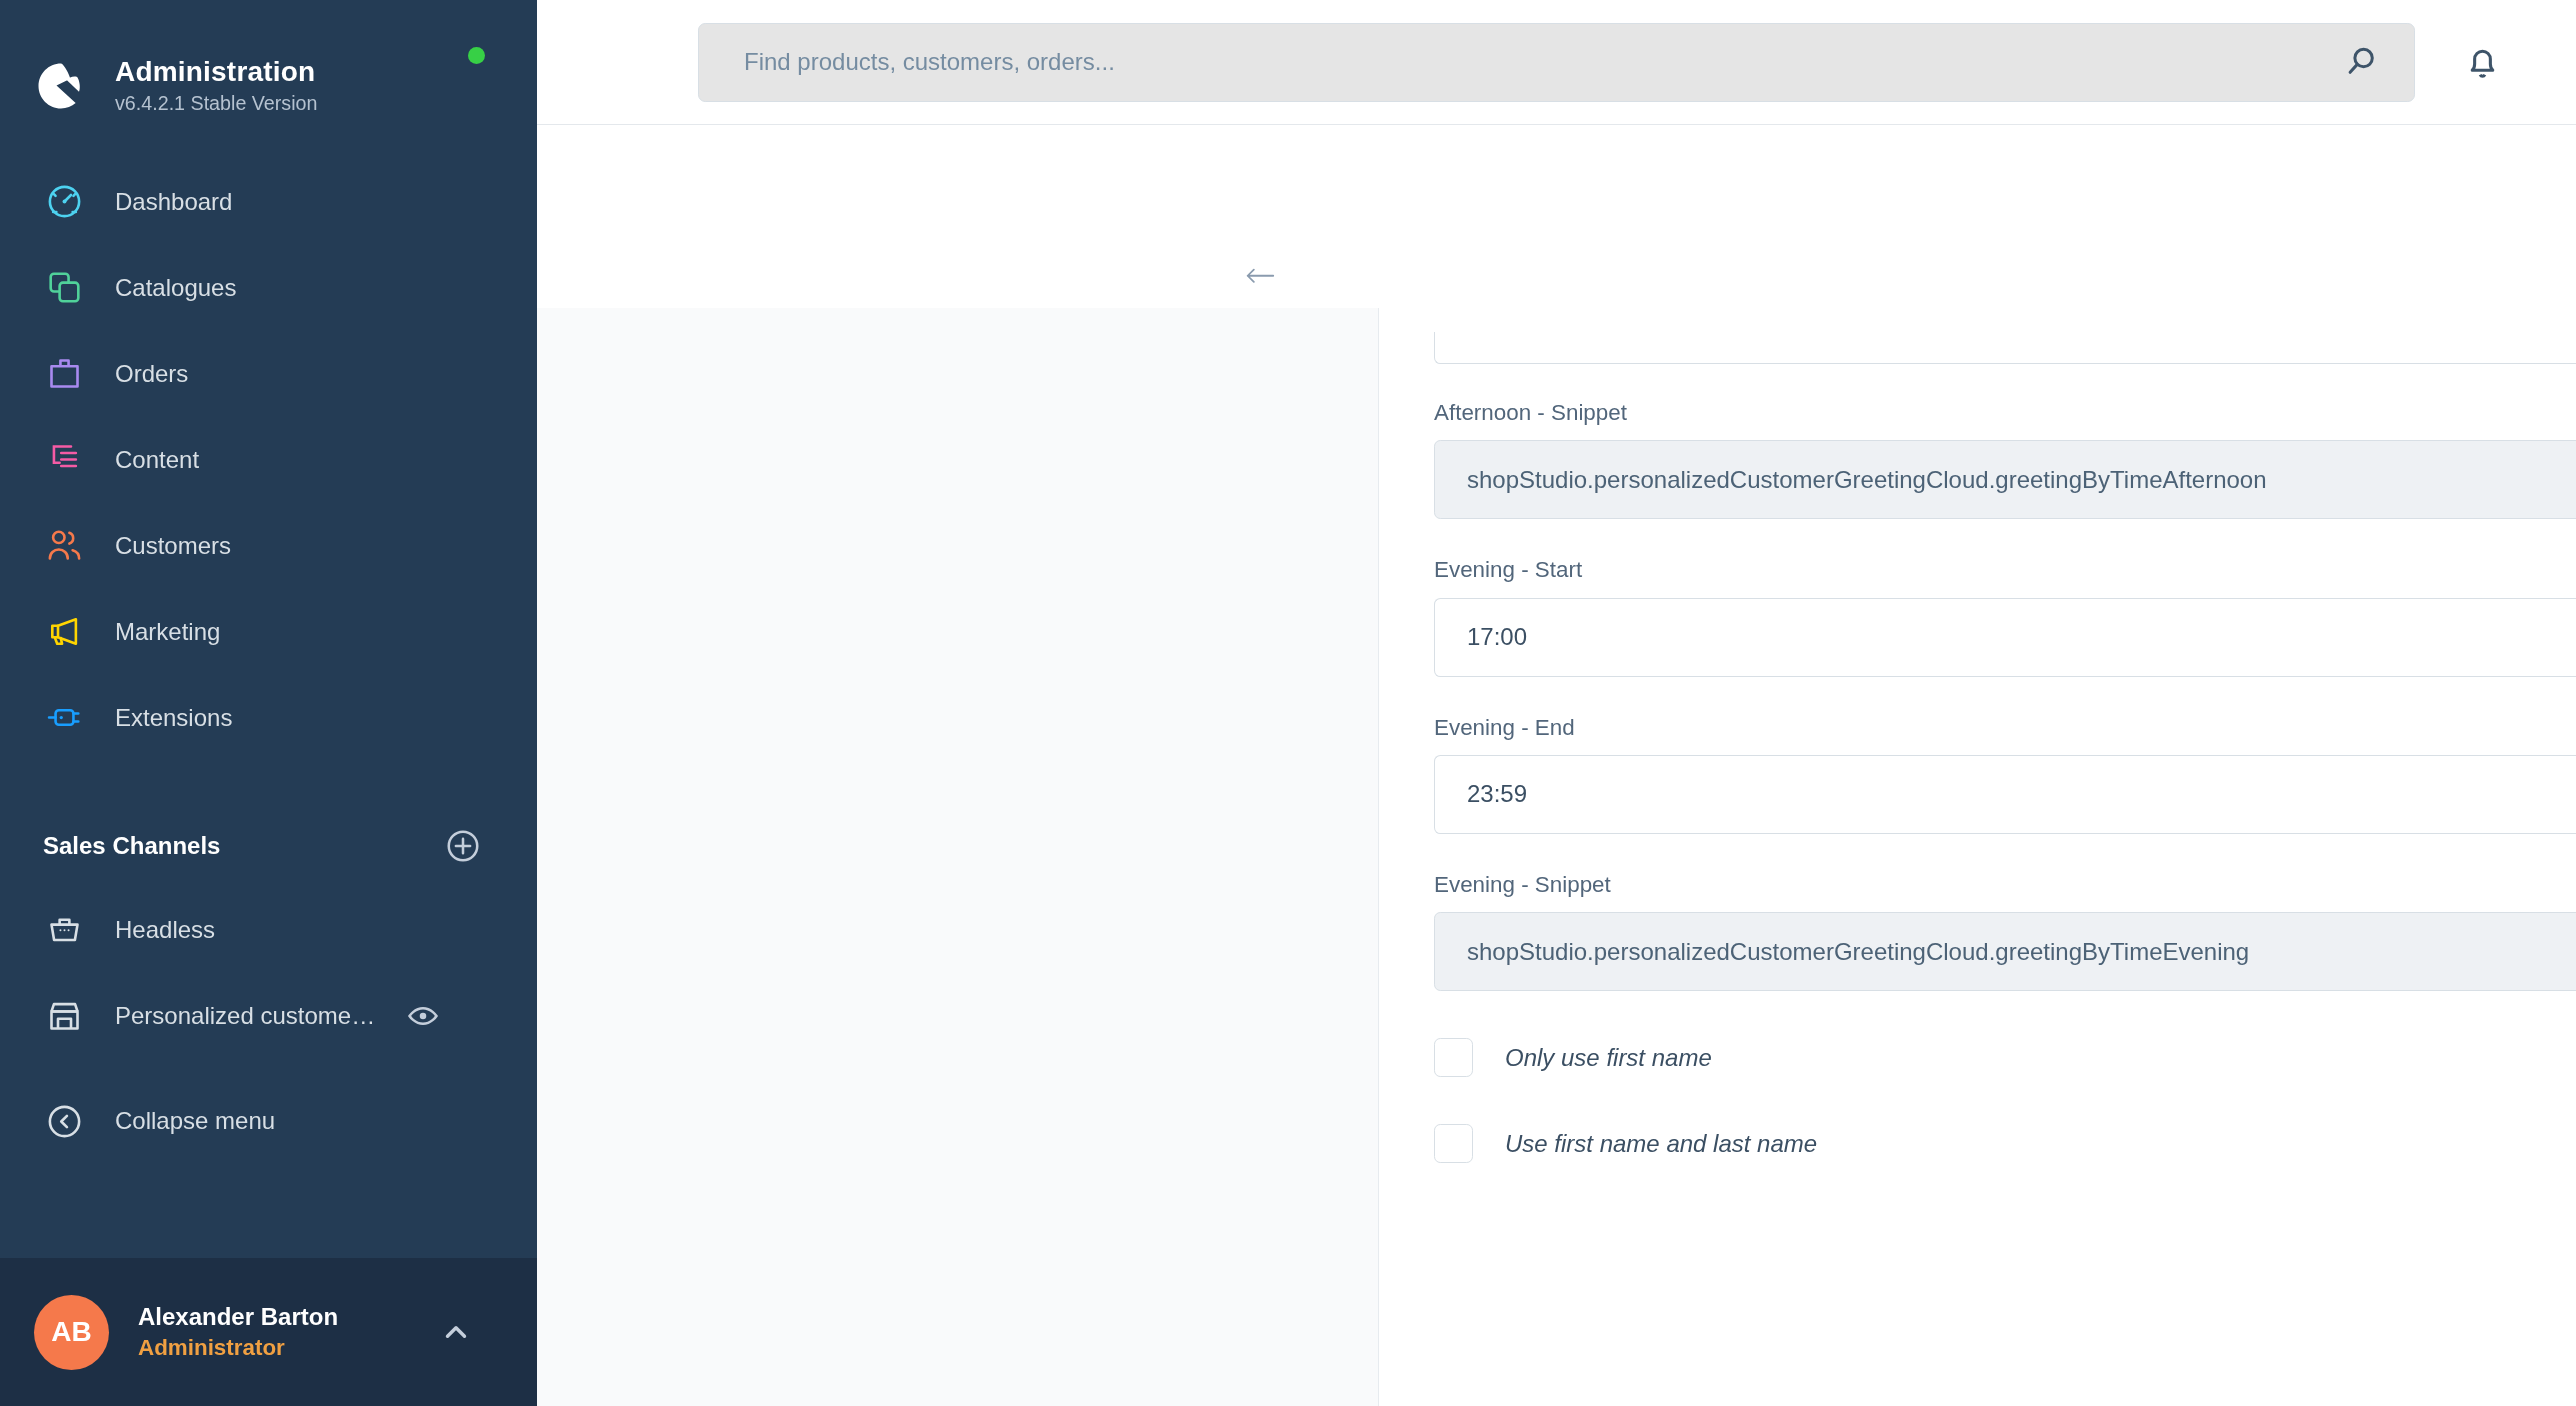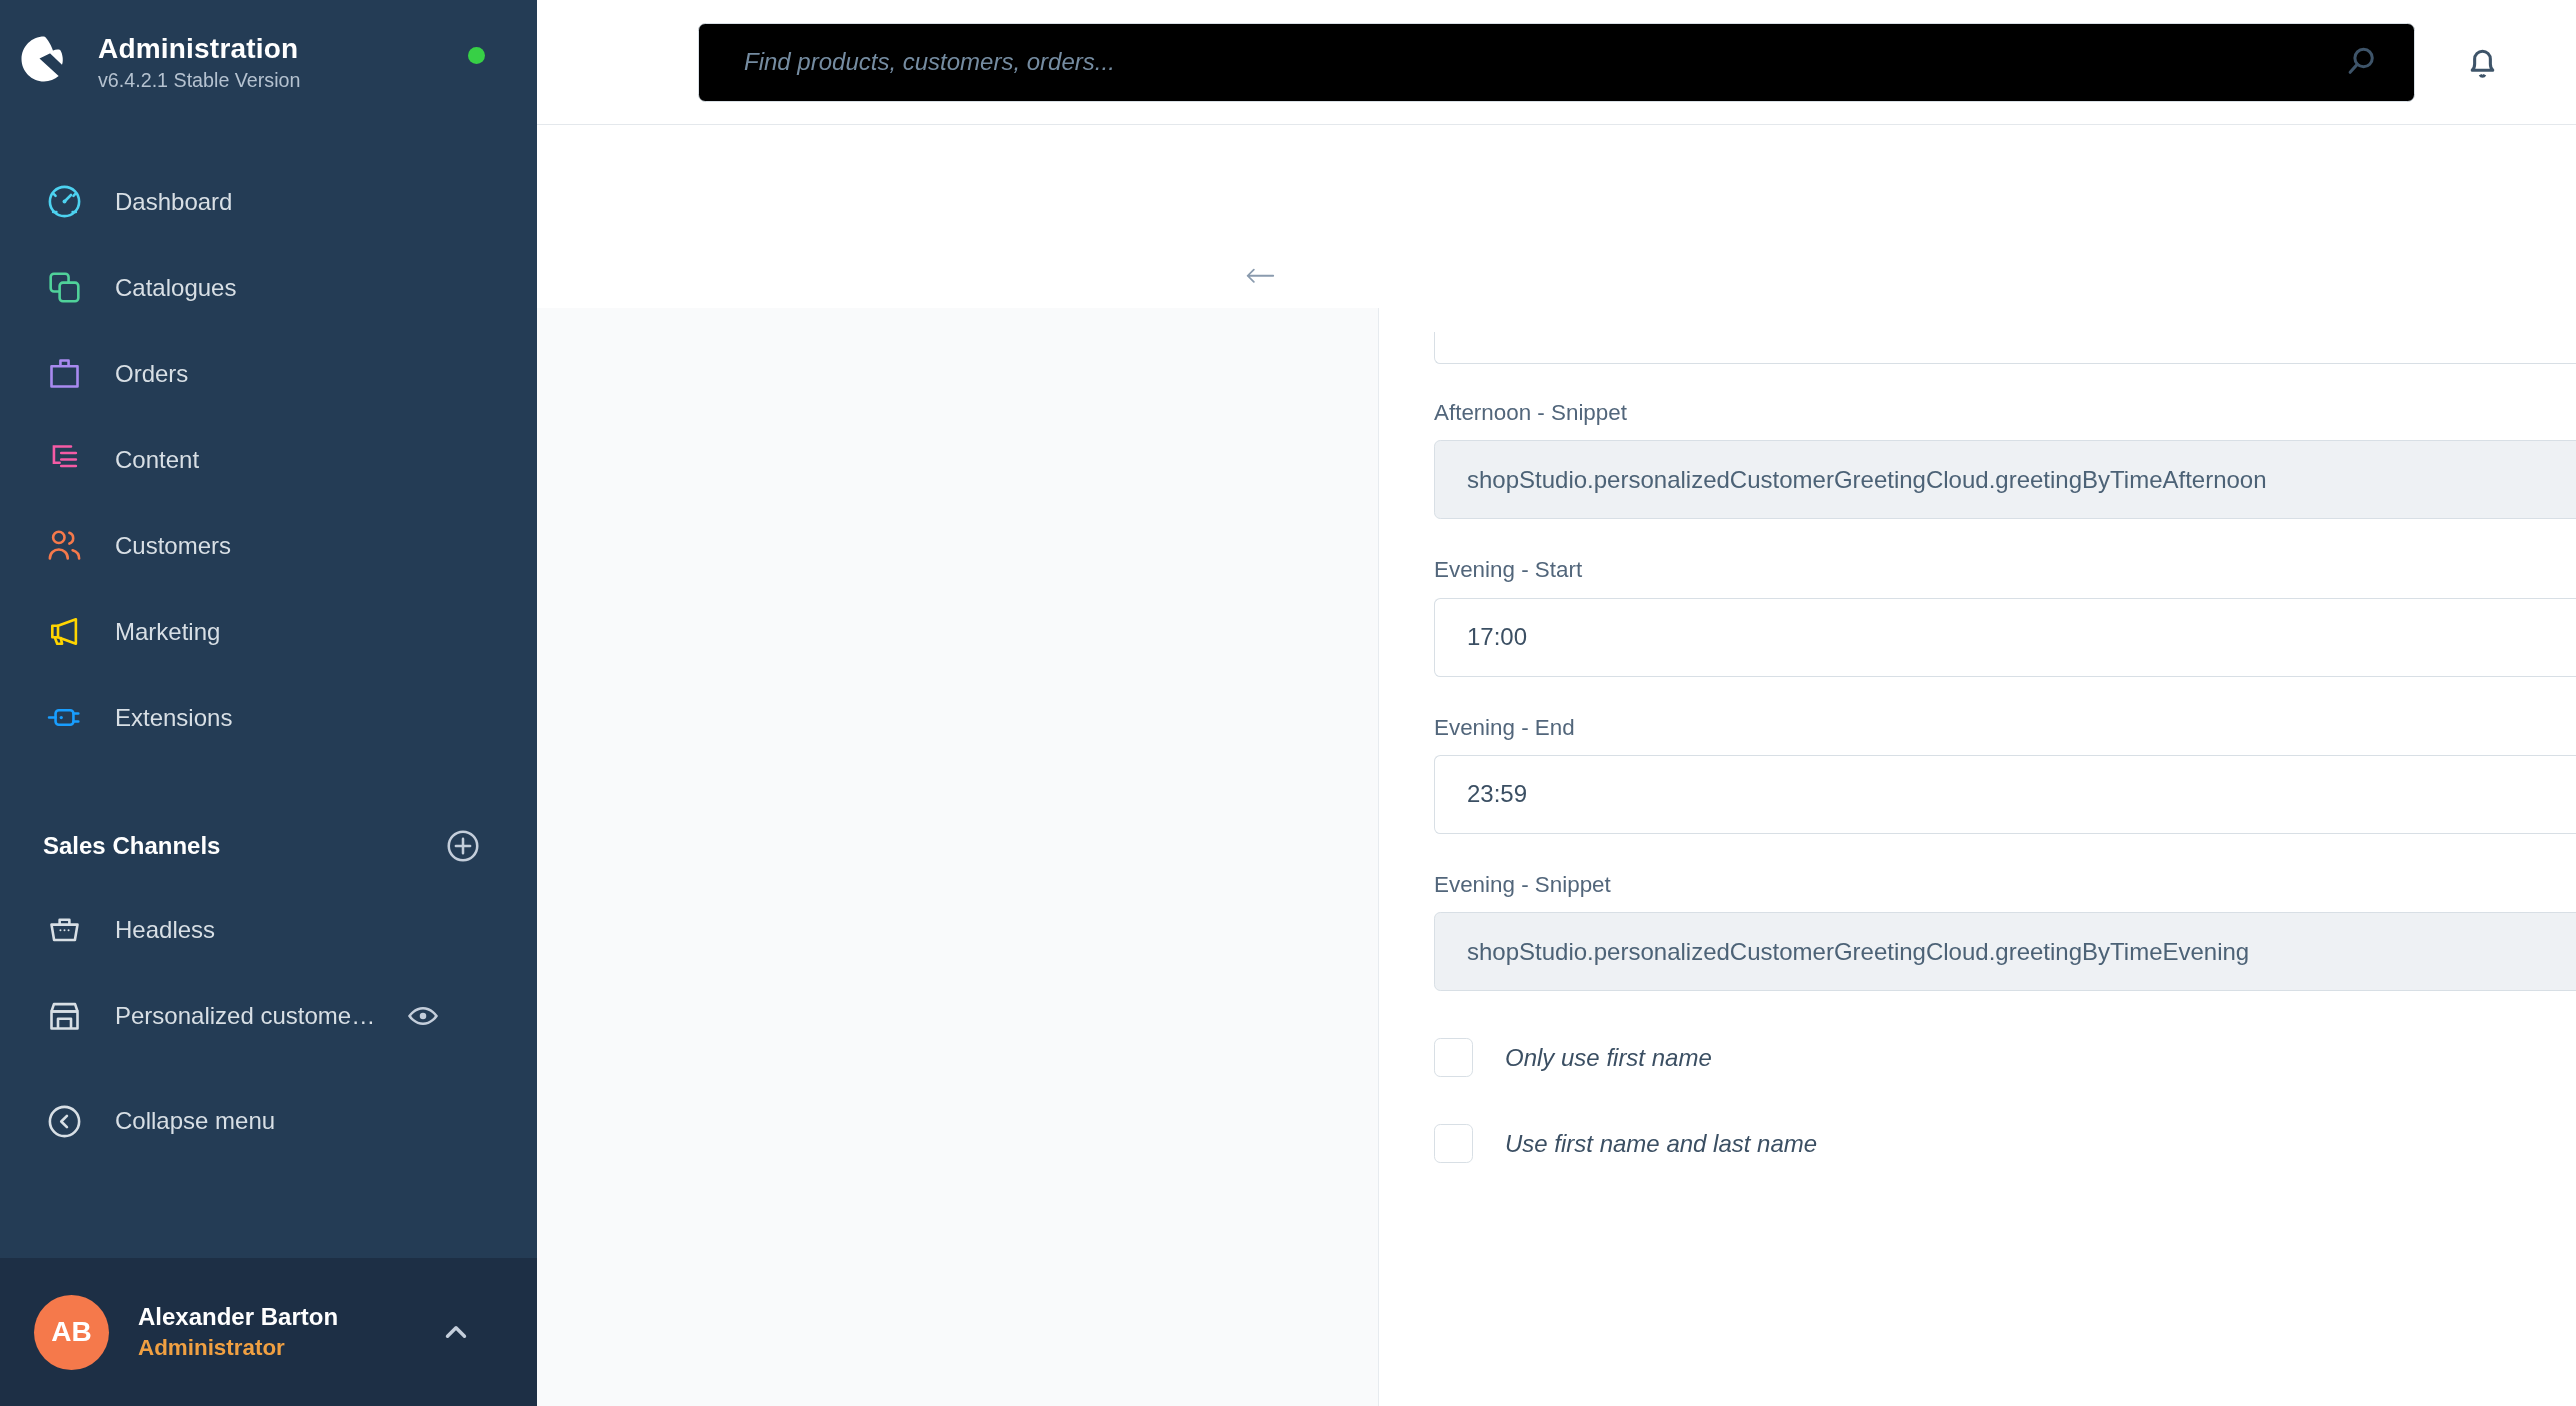--- a/index.html
+++ b/index.html
@@ -13,22 +13,22 @@
 
   
   .sidebar {
     width: 537px; height: 1406px;
     background: #243c55;
     display: flex; flex-direction: column;
     flex: 0 0 537px;
     position: relative;
   }
   .sb-head {
-    display: flex; align-items: flex-start;
-    padding: 32px 0 0 17px;
+    display: flex; align-items: center;
+    padding: 32px 0 0 34px;
     position: relative;
     height: 139px;
   }
   .sb-logo { width: 54px; height: 54px; flex: 0 0 54px; }
   .sb-titles { margin-left: 27px; }
   .sb-title { font-size: 28px; font-weight: bold; color: #ffffff; letter-spacing: 0.2px; line-height: 1.2; }
   .sb-version { font-size: 19.7px; color: #b5c2d0; margin-top: 3.6px; line-height: 1.2; }
   .sb-dot { position: absolute; right: 52px; top: 47px; width: 17px; height: 17px; border-radius: 50%; background: #37d046; }
 
   .sb-nav { margin-top: 19.7px; }
@@ -78,26 +78,25 @@
     flex: 0 0 125px;
   }
   .searchwrap {
     position: relative;
     margin-left: 161px;
     width: 1717px; height: 79px;
   }
   .searchbox {
     width: 100%; height: 100%;
     border: 1.8px solid #d8dfe5; border-radius: 7.2px;
-    background: #000000;
+    background: #e5e5e5;
     font-size: 24px; color: #62778c;
     padding: 0 89px 0 45px;
     font-family: "Liberation Sans", sans-serif;
     outline: none;
-    font-style: italic;
   }
   .searchbox::placeholder { color: #758ca1; }
   .search-icon { position: absolute; right: 34px; top: 50%; transform: translateY(-50%); width: 38px; height: 38px; cursor: pointer; }
   .bell { margin-left: 47px; width: 41px; height: 41px; cursor: pointer; }
 
   .pagehead {
     background: #ffffff;
     padding: 27px 98px 0 698px;
     position: relative;
     flex: 0 0 183px;

